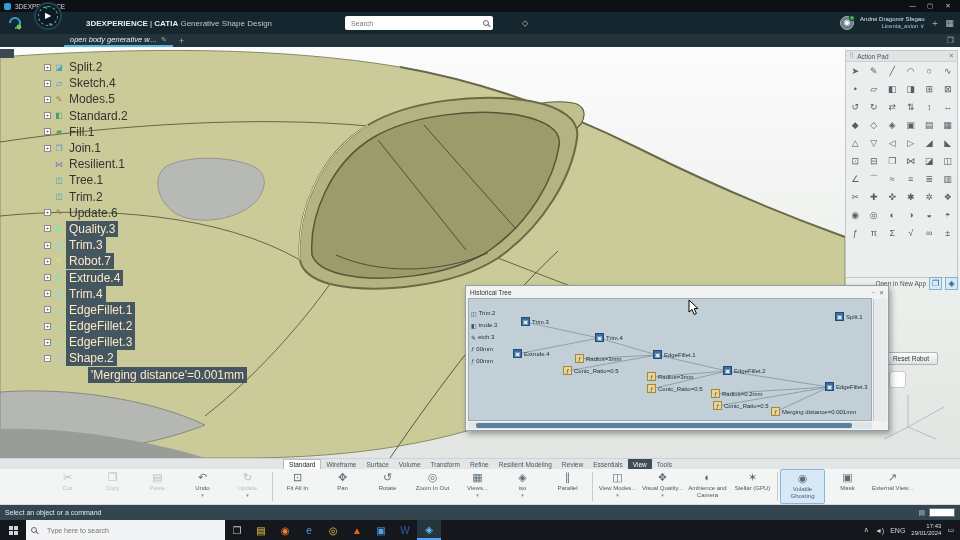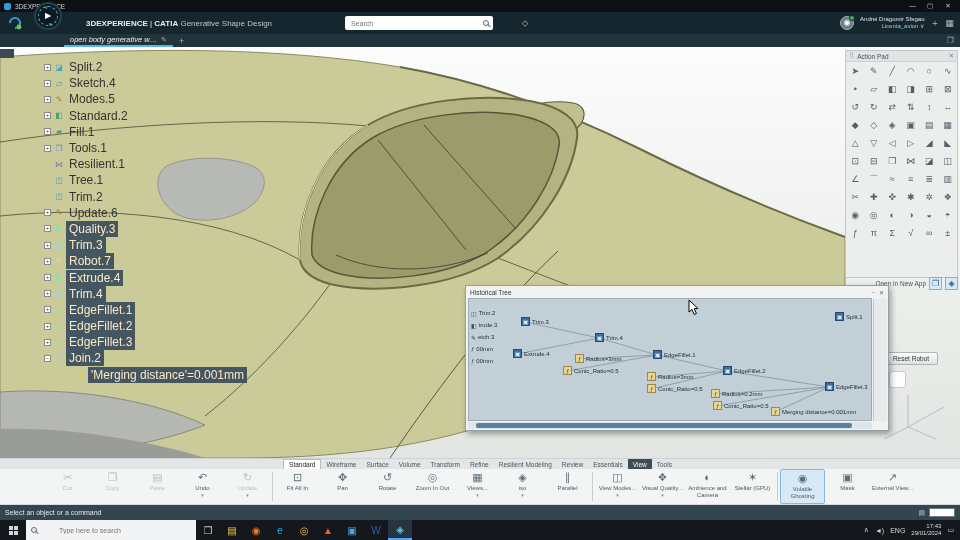--- a/index.html
+++ b/index.html
@@ -143,21 +143,21 @@
   .statusbar .msg{flex:1;}
   .statusbar .sbicon{color:#aebbc2;font-size:7px;margin-right:4px;}
   .statusbar .sbbox{width:26px;height:9px;background:#fff;border:1px solid #6a7a82;}
 
   
   .taskbar{position:absolute;left:0;top:520px;width:960px;height:20px;background:#14181c;z-index:8;
     display:flex;align-items:stretch;color:#d7dde1;}
   .startbtn{width:26px;display:flex;align-items:center;justify-content:center;}
   .winlogo{display:grid;grid-template-columns:4px 4px;grid-template-rows:4px 4px;gap:1px;}
   .winlogo i{background:#cfd6da;}
-  .tsearch{width:170px;background:#f2f3f4;display:flex;align-items:center;gap:20px;padding:0 5px;}
+  .tsearch{width:199px;background:#f2f3f4;display:flex;align-items:center;gap:8px;padding:0 5px;}
   .tsearch input{border:0;outline:0;background:transparent;font-size:7px;flex:1;color:#333;
     font-family:"Liberation Sans",sans-serif;}
   .tapp{width:24px;display:flex;align-items:center;justify-content:center;font-size:10px;cursor:default;}
   .tapp.active{background:#26343d;border-bottom:2px solid #4da6ff;}
   .tray{margin-left:auto;display:flex;align-items:center;gap:6px;padding:0 6px;font-size:7px;}
   .tray .clock{text-align:right;font-size:6px;line-height:7px;}
   .tray .ic{color:#cfd6da;}
 </style>
 </head>
 <body>
@@ -277,21 +277,21 @@
           <span class="tlabel">Standard.2</span>
         </div>
           <div class="titem">
           <span class="exp">+</span>
           <span class="ticon" style="color: rgb(73, 160, 106);">▰</span>
           <span class="tlabel">Fill.1</span>
         </div>
           <div class="titem">
           <span class="exp">+</span>
           <span class="ticon" style="color: rgb(74, 134, 216);">❐</span>
-          <span class="tlabel">Tools.1</span>
+          <span class="tlabel">Join.1</span>
         </div>
           <div class="titem">
           <span class="exp"></span>
           <span class="ticon" style="color: rgb(154, 106, 192);">⋈</span>
           <span class="tlabel">Resilient.1</span>
         </div>
           <div class="titem">
           <span class="exp"></span>
           <span class="ticon" style="color: rgb(63, 167, 196);">◫</span>
           <span class="tlabel">Tree.1</span>
@@ -342,21 +342,21 @@
           <span class="tlabel">EdgeFillet.2</span>
         </div>
           <div class="titem selected">
           <span class="exp">+</span>
           <span class="ticon" style="color: rgb(143, 224, 176);">◕</span>
           <span class="tlabel">EdgeFillet.3</span>
         </div>
           <div class="titem selected">
           <span class="exp">−</span>
           <span class="ticon" style="color: rgb(159, 196, 232);">❐</span>
-          <span class="tlabel">Join.2</span>
+          <span class="tlabel">Shape.2</span>
         </div>
           <div class="titem selected child">
           <span class="exp"></span>
           <span class="ticon" style="color: rgb(240, 192, 64);">ƒ</span>
           <span class="tlabel">'Merging distance'=0.001mm</span>
         </div>
         </div>
     </div>
 
     <div class="cursor">

